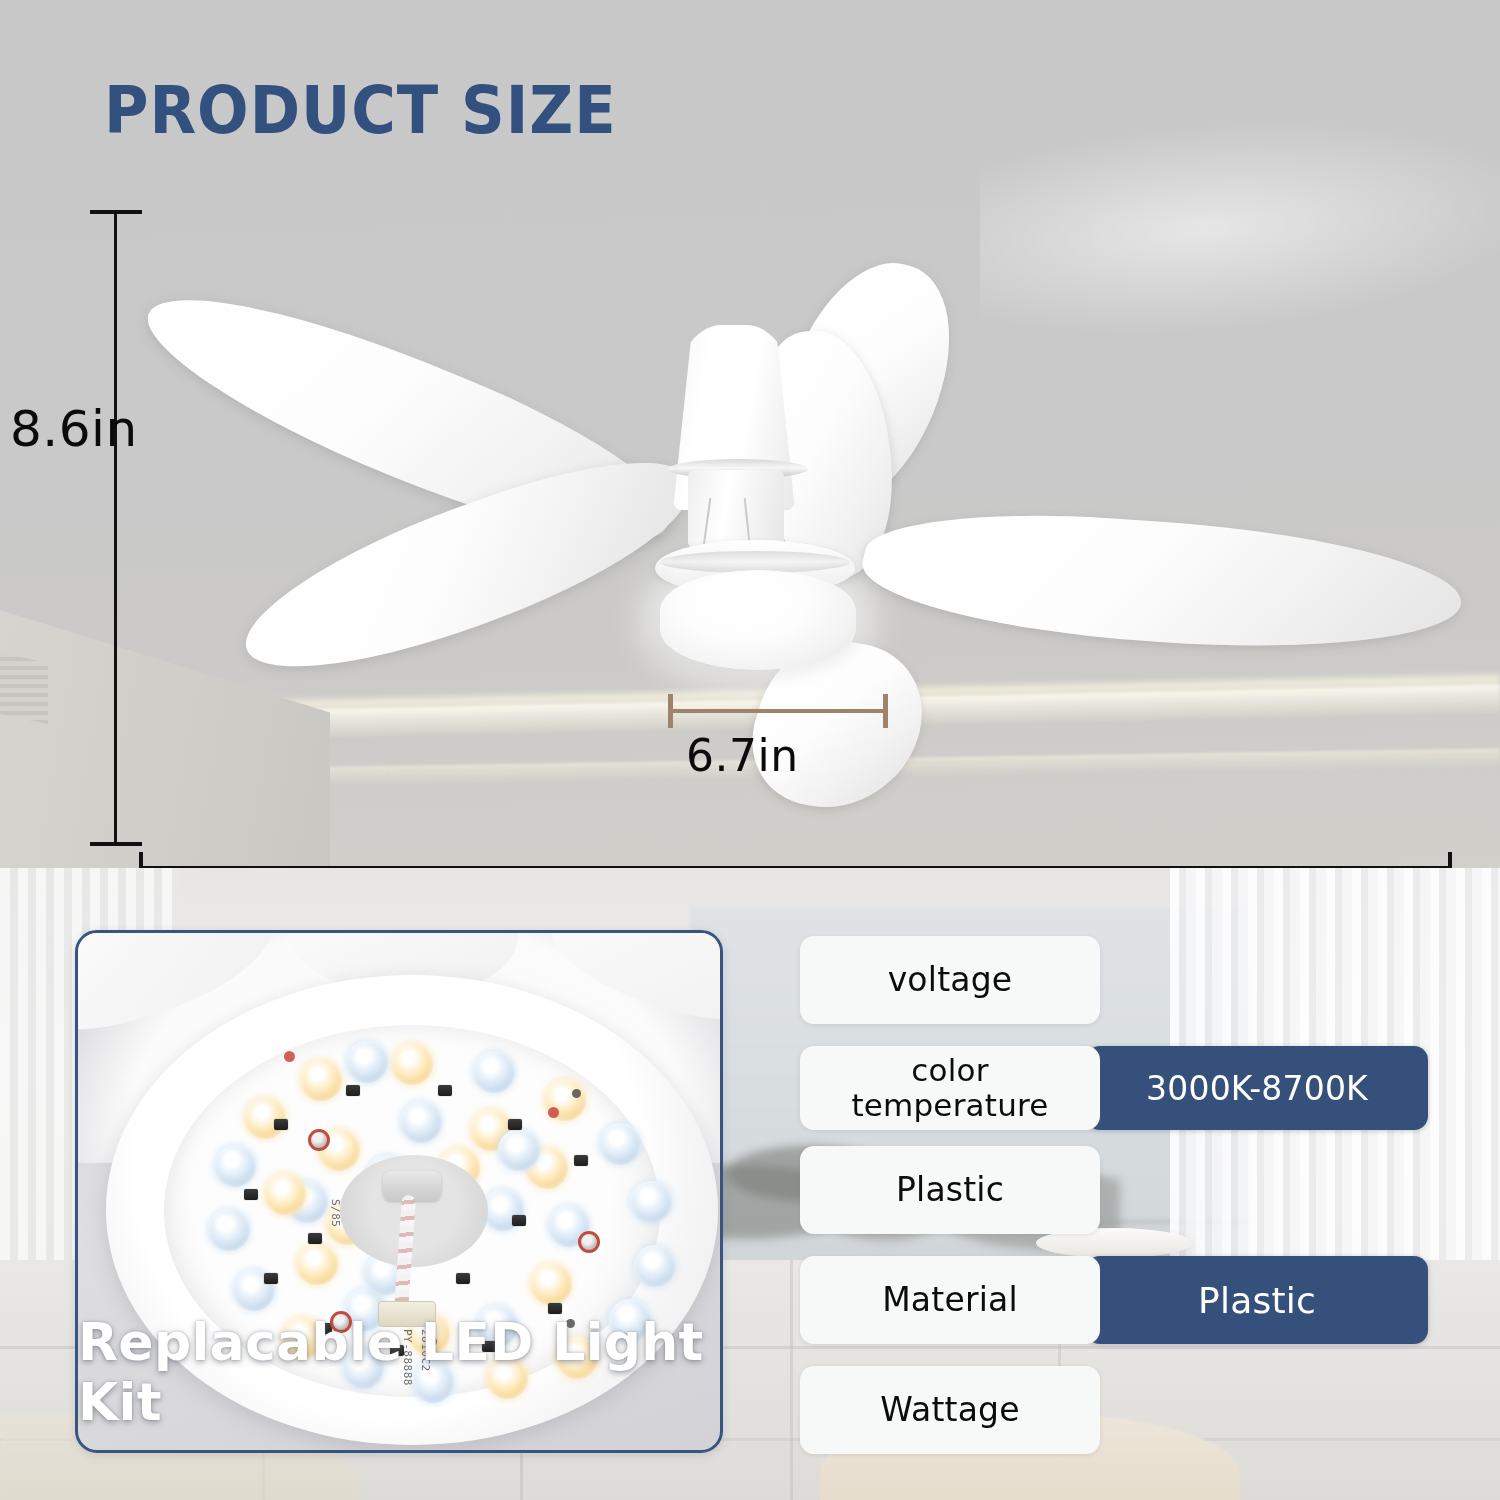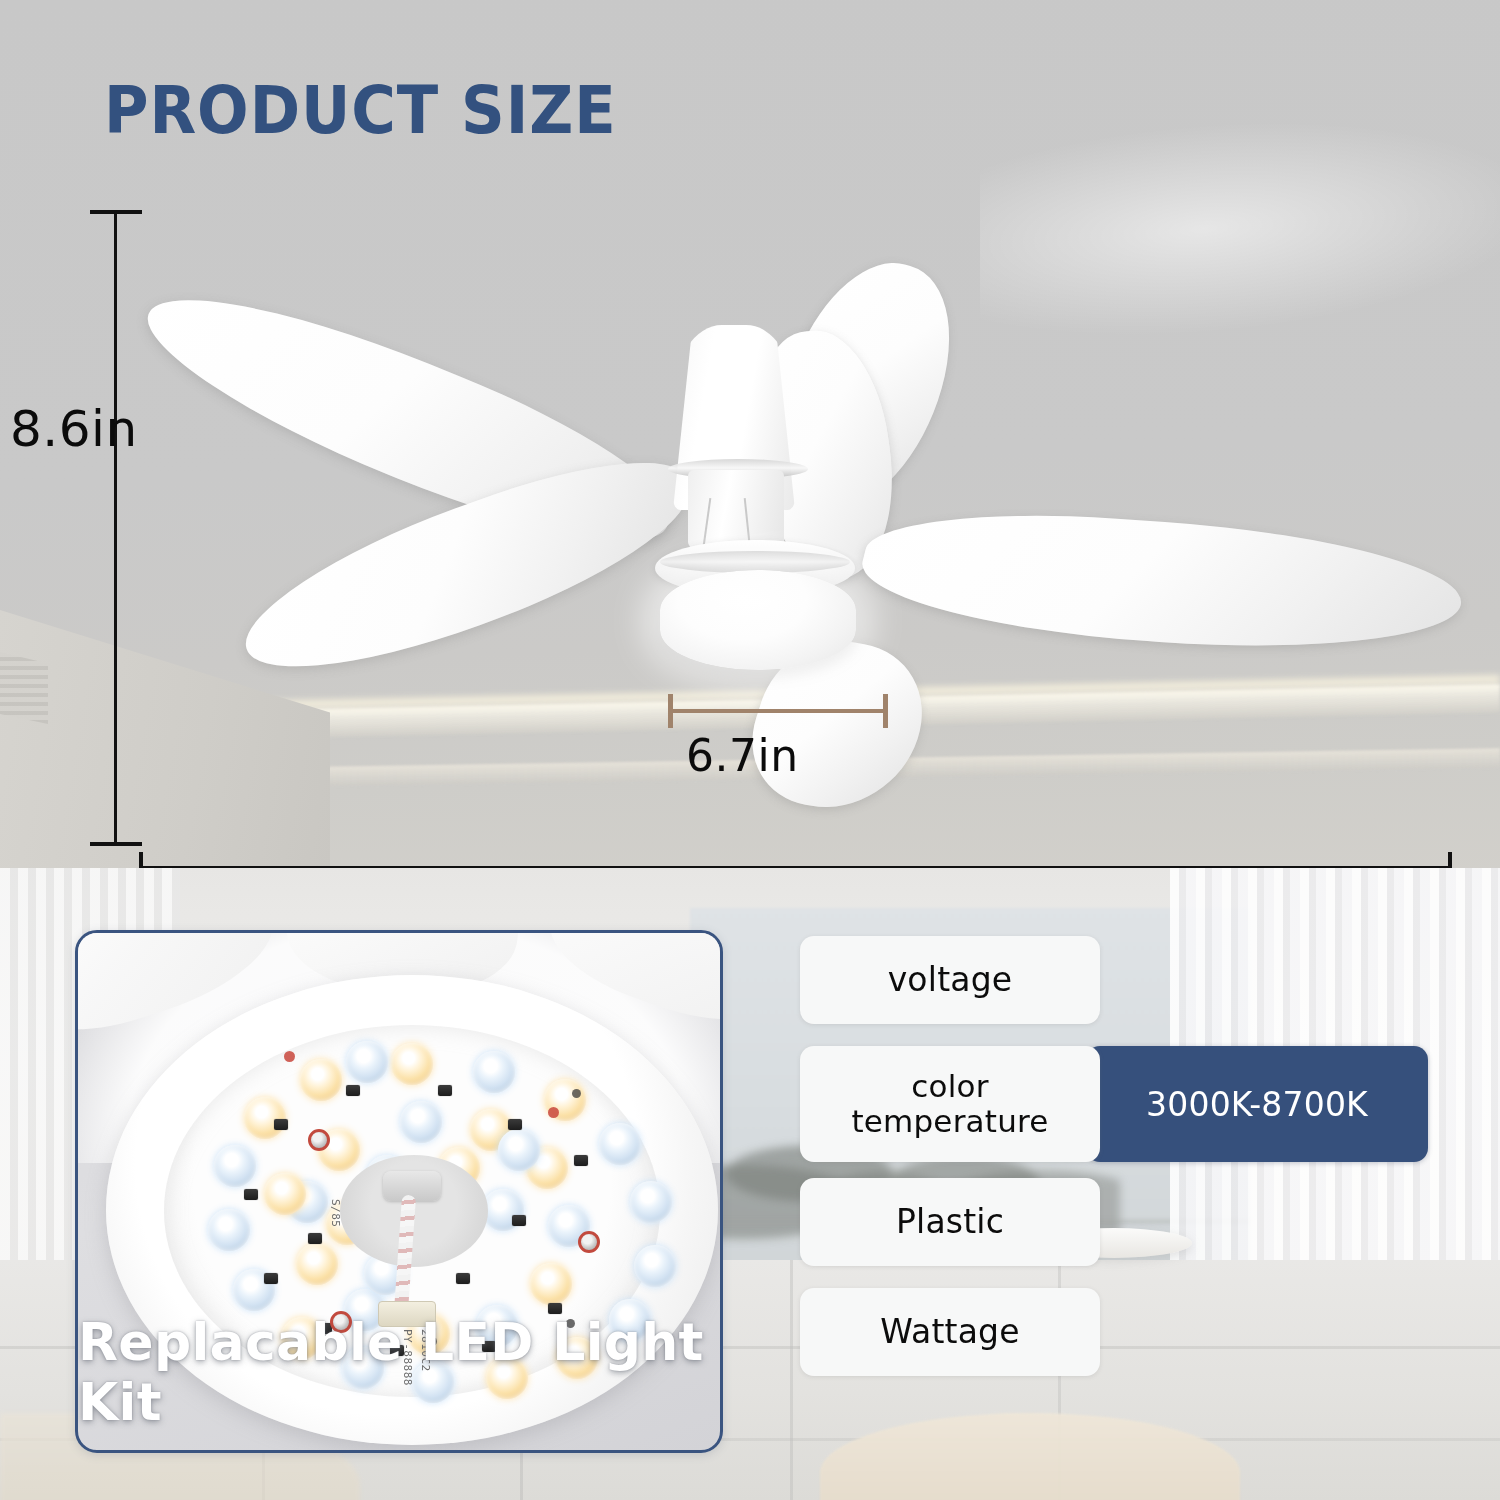--- a/index.html
+++ b/index.html
@@ -331,21 +331,21 @@
 
   
   .spec-table {
     position:absolute; left:800px; top:936px; width:628px;
   }
   .spec-row {
     position:relative;
     height:88px;
     margin-bottom:22px;
   }
-  .spec-row.tall { height:116px; margin-bottom:16px; }
+  .spec-row.tall { height:84px; margin-bottom:16px; }
   .spec-key {
     position:absolute; left:0; top:0;
     width:300px; height:100%;
     background:#f7f8f8;
     border-radius:14px;
     display:flex; align-items:center; justify-content:center;
     box-shadow:0 1px 4px rgba(120,120,120,.18);
     z-index:1;
   }
   .spec-key span {
@@ -561,20 +561,28 @@
         <span>3000K-8700K</span>
       </div>
     </div>
 
     <div class="spec-row">
       <div class="spec-key">
         <span>Plastic</span>
       </div>
     </div>
 
+    <div class="spec-row">
+      <div class="spec-key">
+        <span>Material</span>
+      </div>
+      <div class="spec-val">
+        <span>Plastic</span>
+      </div>
+    </div>
 
     <div class="spec-row">
       <div class="spec-key">
         <span>Wattage</span>
       </div>
     </div>
 
   </div>
 
 </div>

